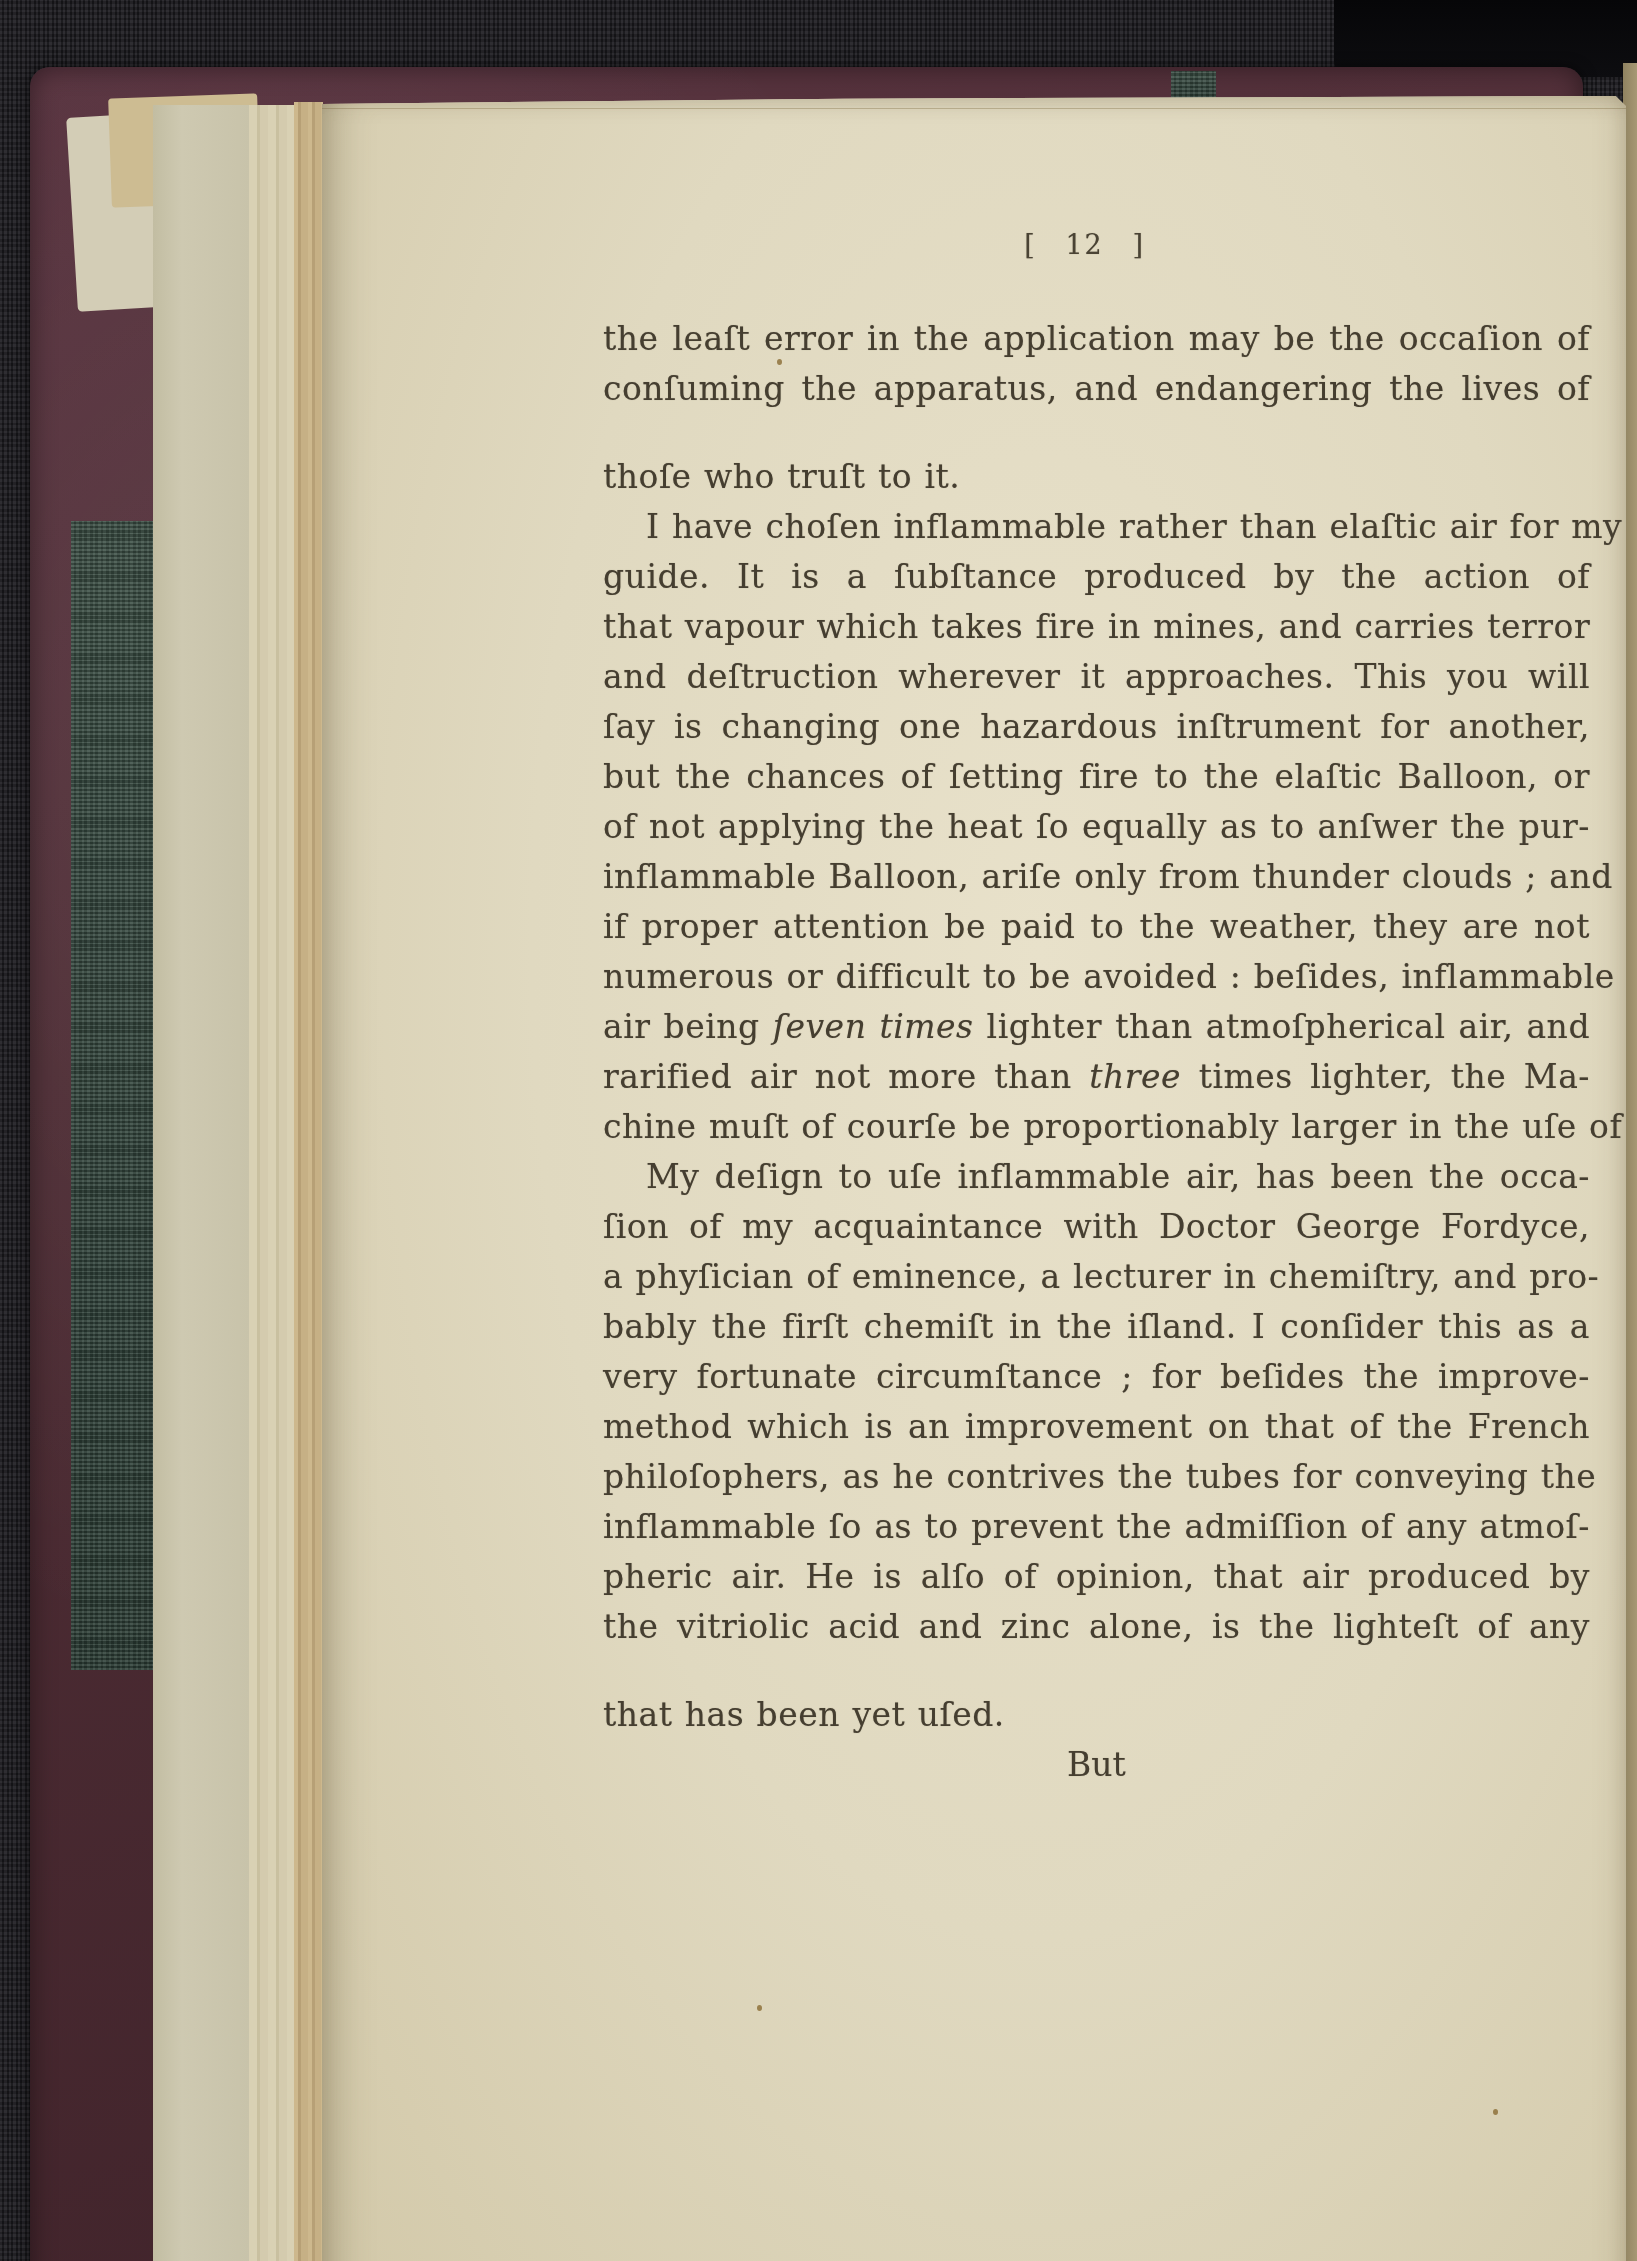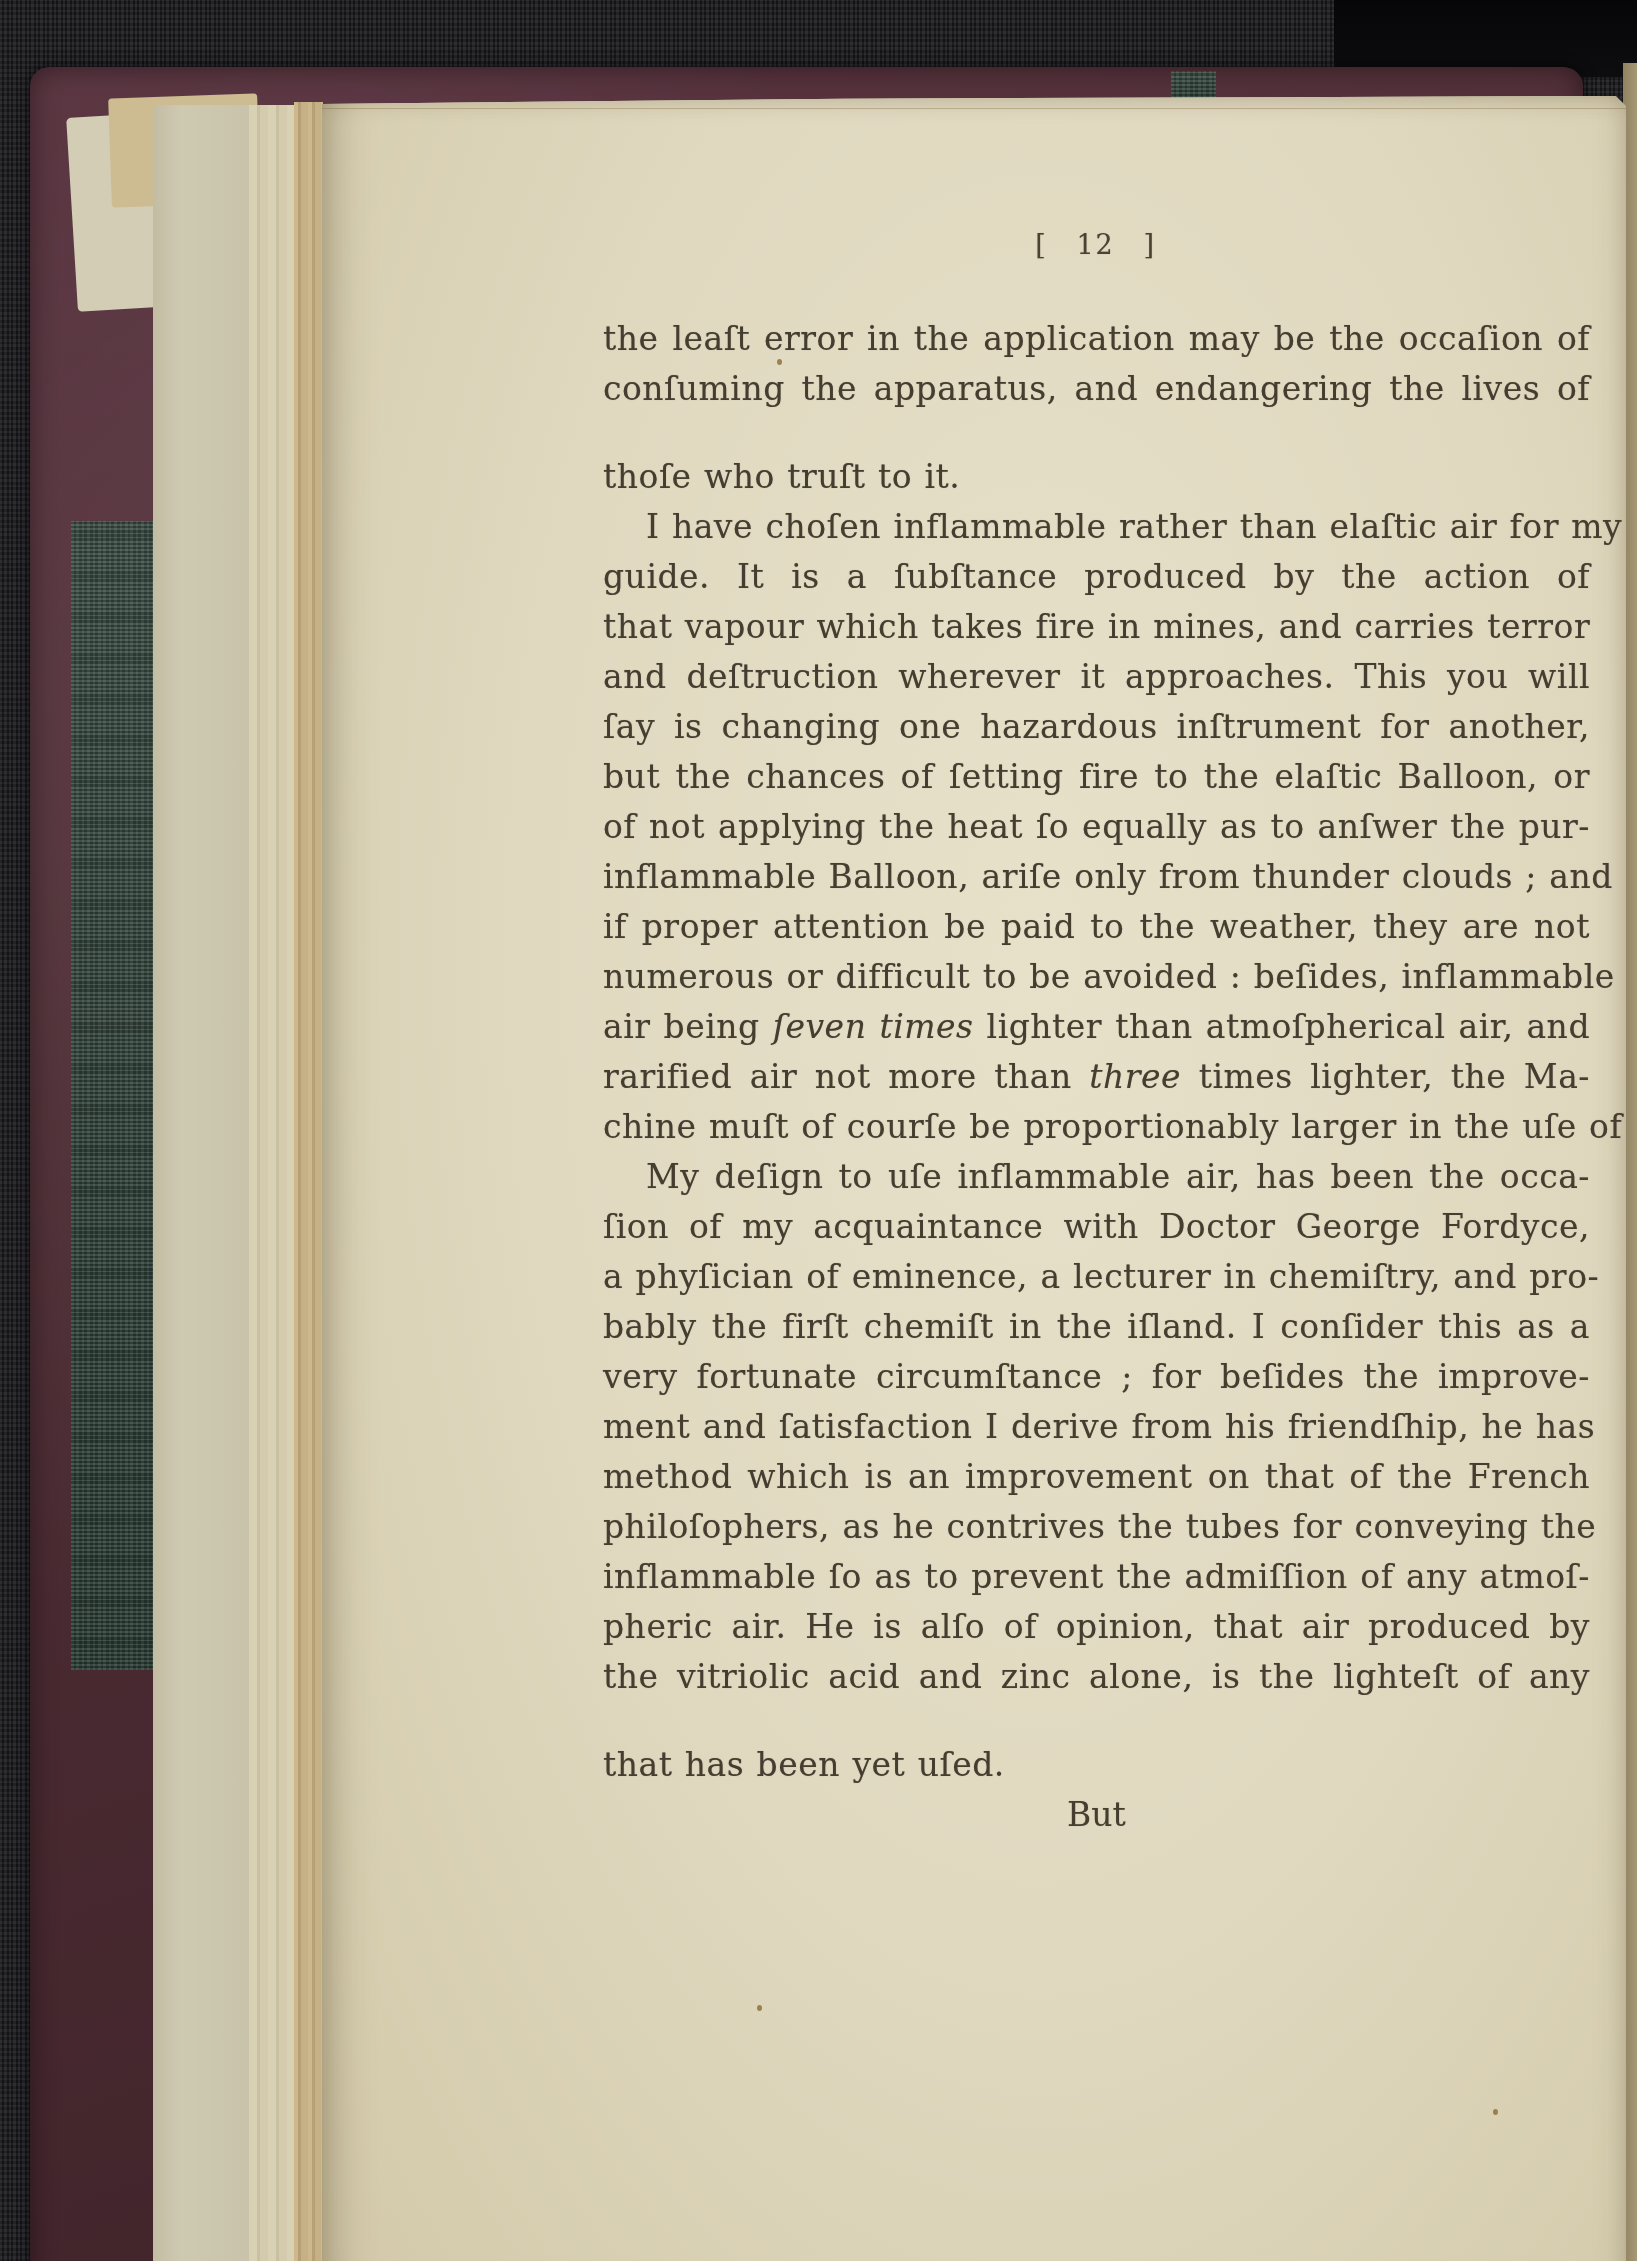--- a/index.html
+++ b/index.html
@@ -66,21 +66,21 @@
                inset -18px 0 32px -18px rgba(90,75,45,.28),
                inset 0 -22.6px 36px -22.6px rgba(90,75,45,.33),
                inset 0 18px 27px -18px rgba(90,75,45,.25);
     clip-path:polygon(0 .35%,40% .12%,99.2% 0,100% .45%,100% 99.45%,96% 99.7%,91% 99.5%,85% 99.85%,78% 99.55%,70% 99.95%,61% 99.6%,51% 99.8%,41% 99.5%,31% 99.9%,21% 99.6%,12% 99.8%,5% 99.5%,0 99.8%);
   }
   .page-top-line{left:0;top:11.8px;width:100%;height:1.4px;background:rgba(120,100,60,.35);}
   .speck{width:5.4px;height:6.3px;border-radius:50%;background:var(--speck);opacity:.8;}
   
   .text-block{left:269px;top:0;width:987px;color:var(--ink);}
   .page-number{
-    position:absolute;left:11px;top:133px;width:100%;text-align:center;
+    position:absolute;left:0;top:133px;width:100%;text-align:center;
     font-size:27px;letter-spacing:1.8px;color:#4a4334;
     text-shadow:0 0 0.9px rgba(70,62,48,.45);
   }
   .page-number .gap-l{display:inline-block;margin-right:29px;}
   .page-number .gap-r{display:inline-block;margin-left:29px;}
   .lines{position:absolute;left:12px;top:218px;width:100%;}
   .tline{
     height:50px;line-height:50px;font-size:33px;
     white-space:nowrap;
     text-align:justify;text-align-last:justify;
@@ -141,21 +141,20 @@
         <div class="tline"><span>if proper attention be paid to the weather, they are not</span></div>
         <div class="tline"><span>numerous or difficult to be avoided : beſides, inflammable</span></div>
         <div class="tline"><span>air being </span><i>ſeven times</i><span> lighter than atmoſpherical air, and</span></div>
         <div class="tline"><span>rarified air not more than </span><i>three</i><span> times lighter, the Ma-</span></div>
         <div class="tline"><span>chine muſt of courſe be proportionably larger in the uſe of</span></div>
         <div class="tline indent"><span>My deſign to uſe inflammable air, has been the occa-</span></div>
         <div class="tline"><span>ſion of my acquaintance with Doctor George Fordyce,</span></div>
         <div class="tline"><span>a phyſician of eminence, a lecturer in chemiſtry, and pro-</span></div>
         <div class="tline"><span>bably the firſt chemiſt in the iſland.  I conſider this as a</span></div>
         <div class="tline"><span>very fortunate circumſtance ; for beſides the improve-</span></div>
-        <div class="tline"><span>ment and ſatisfaction I derive from his friendſhip, he has</span></div>
         <div class="tline"><span>method which is an improvement on that of the French</span></div>
         <div class="tline"><span>philoſophers, as he contrives the tubes for conveying the</span></div>
         <div class="tline"><span>inflammable ſo as to prevent the admiſſion of any atmoſ-</span></div>
         <div class="tline"><span>pheric air.  He is alſo of opinion, that air produced by</span></div>
         <div class="tline"><span>the vitriolic acid and zinc alone, is the lighteſt of any</span></div>
         <div class="tline ragged"><span>that has been yet uſed.</span></div>
         <div class="catchword">But</div>
       </div>
   </div>
 </div>

